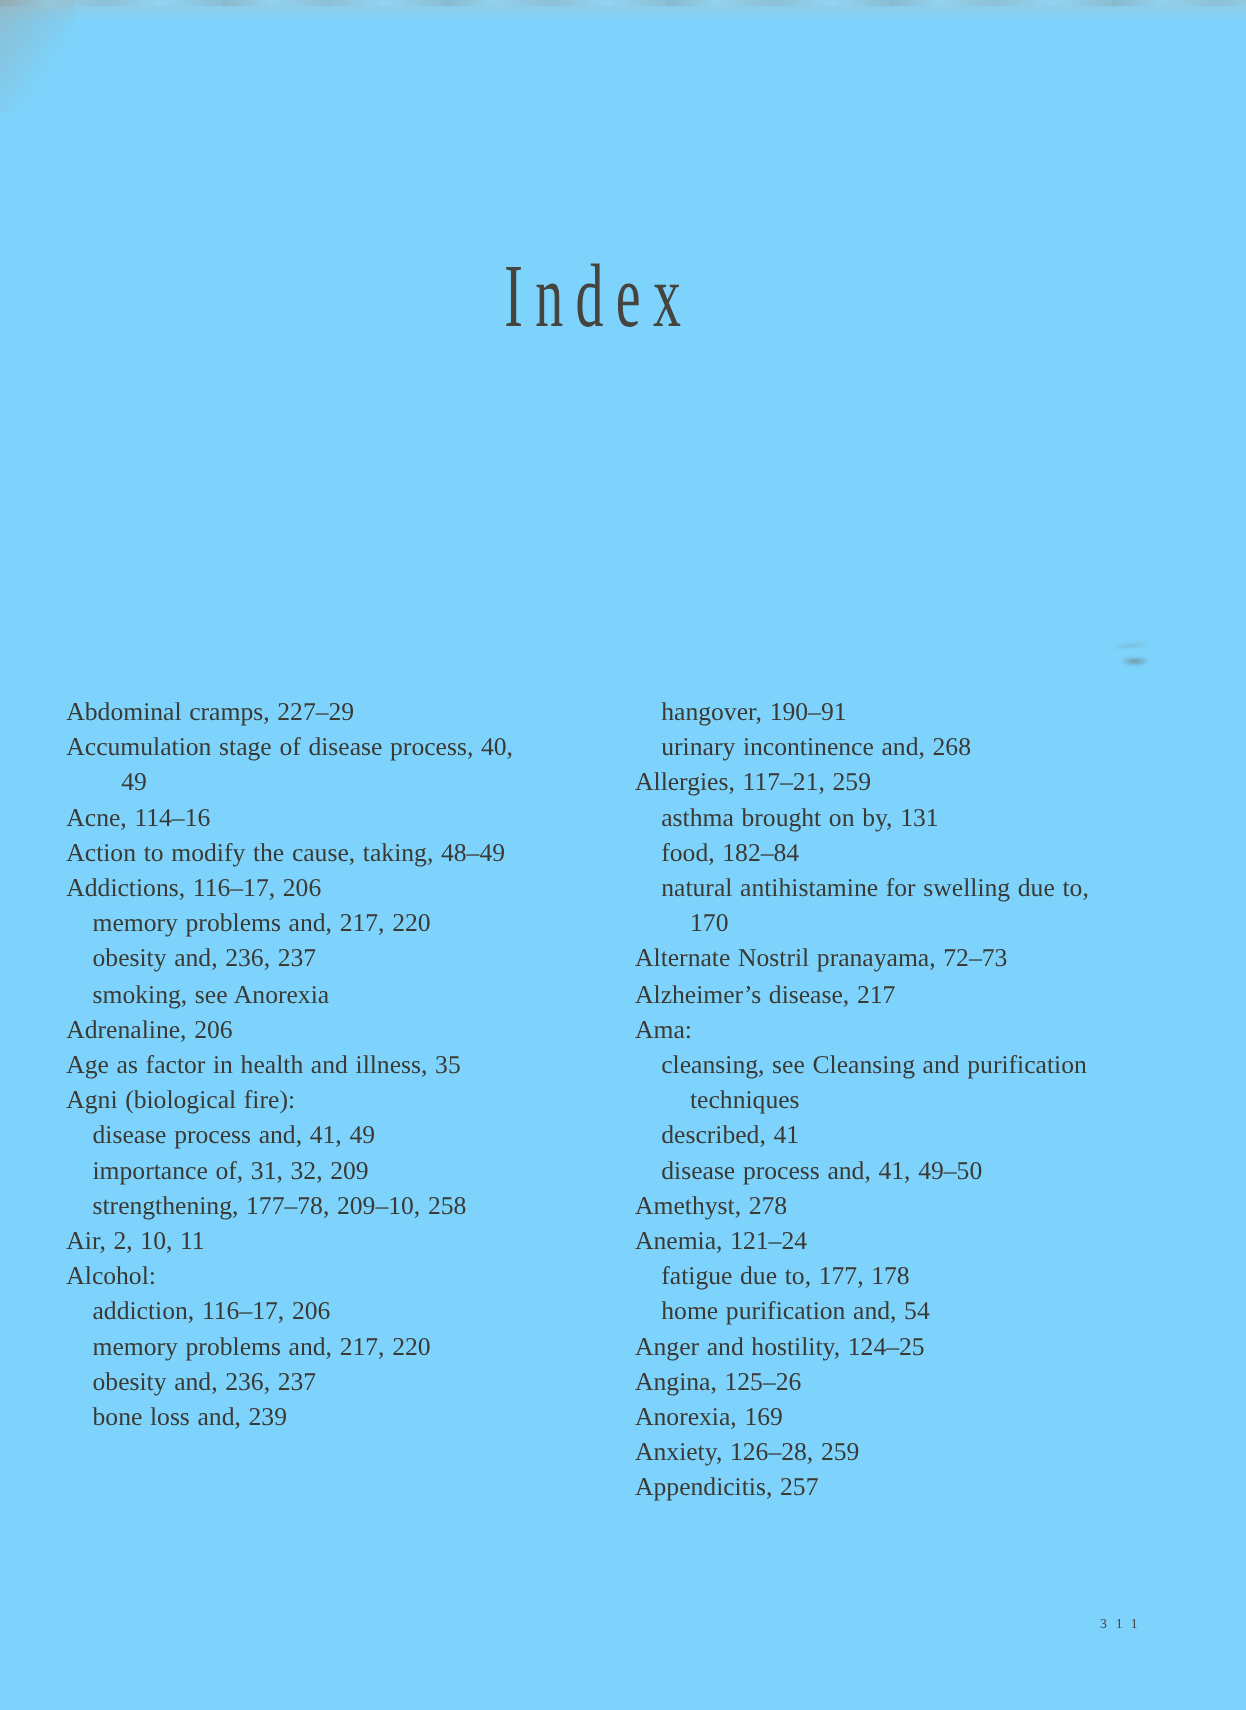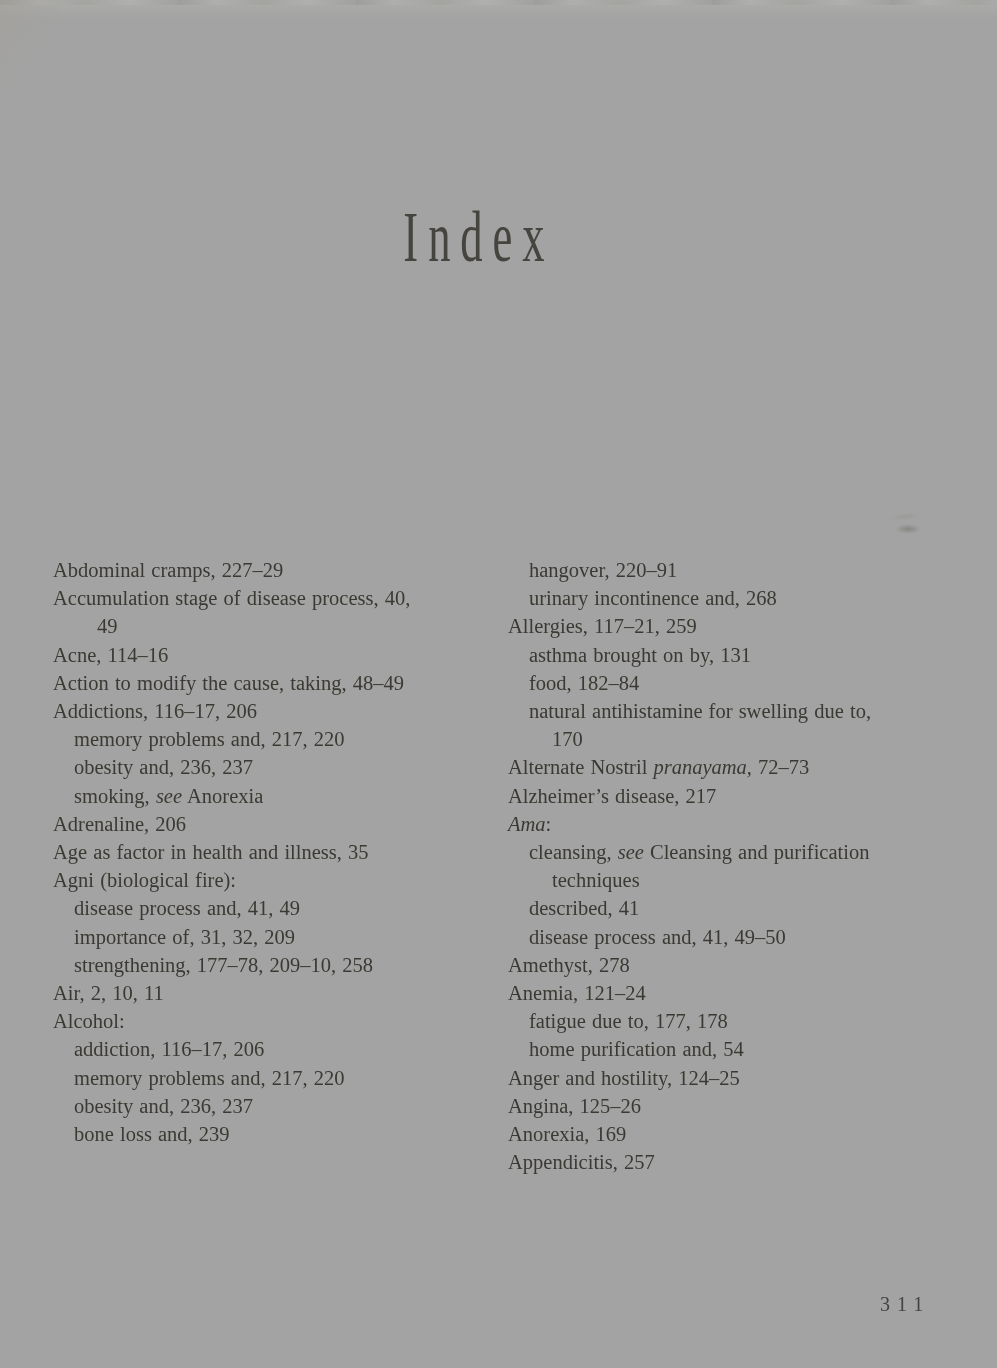--- a/index.html
+++ b/index.html
@@ -5,21 +5,21 @@
   html, body {
     margin: 0;
     padding: 0;
     background: #e9e9e6;
   }
   .page {
     position: relative;
     width: 997px;
     height: 1368px;
     margin: 0 auto;
-    background: #a3a3a3;
+    background: #7dd3fc;
     overflow: hidden;
     font-family: "Liberation Serif", "DejaVu Serif", serif;
     color: #3b3933;
   }
   
   .scan-edge-top {
     position: absolute;
     top: 0; left: 0;
     width: 997px; height: 5px;
     background: repeating-linear-gradient(90deg,
@@ -90,27 +90,27 @@
     font-size: 20.5px;
     line-height: 28.2px;
     word-spacing: 1px;
   }
   .col-left  { left: 53px;  }
   .col-right { left: 508px; }
   .line { white-space: nowrap; }
   .ind0 { padding-left: 0; }
   .ind1 { padding-left: 21px; }
   .ind2 { padding-left: 44px; }
-  .it { font-style: italic; }
+  .it { }
   
   .pagenum {
     position: absolute;
     left: 880px;
     top: 1293px;
-    font-size: 20px;
+    font-size: 11px;
     letter-spacing: 7px;
     color: #454340;
   }
 </style>
 </head>
 <body>
 
 <div class="page">
 
   <div class="scan-edge-top"></div>
@@ -140,39 +140,40 @@
       <div class="line ind1"><span>importance of, 31, 32, 209</span></div>
       <div class="line ind1"><span>strengthening, 177–78, 209–10, 258</span></div>
       <div class="line ind0"><span>Air, 2, 10, 11</span></div>
       <div class="line ind0"><span>Alcohol:</span></div>
       <div class="line ind1"><span>addiction, 116–17, 206</span></div>
       <div class="line ind1"><span>memory problems and, 217, 220</span></div>
       <div class="line ind1"><span>obesity and, 236, 237</span></div>
       <div class="line ind1"><span>bone loss and, 239</span></div>
     </div>
   <div class="col col-right" id="col-right">
-      <div class="line ind1"><span>hangover, 220–91</span></div>
+      <div class="line ind1"><span>hangover, 190–91</span></div>
       <div class="line ind1"><span>urinary incontinence and, 268</span></div>
       <div class="line ind0"><span>Allergies, 117–21, 259</span></div>
       <div class="line ind1"><span>asthma brought on by, 131</span></div>
       <div class="line ind1"><span>food, 182–84</span></div>
       <div class="line ind1"><span>natural antihistamine for swelling due to,</span></div>
       <div class="line ind2"><span>170</span></div>
       <div class="line ind0"><span>Alternate Nostril </span><span class="it">pranayama</span><span>, 72–73</span></div>
       <div class="line ind0"><span>Alzheimer’s disease, 217</span></div>
       <div class="line ind0"><span class="it">Ama</span><span>:</span></div>
       <div class="line ind1"><span>cleansing, </span><span class="it">see</span><span> Cleansing and purification</span></div>
       <div class="line ind2"><span>techniques</span></div>
       <div class="line ind1"><span>described, 41</span></div>
       <div class="line ind1"><span>disease process and, 41, 49–50</span></div>
       <div class="line ind0"><span>Amethyst, 278</span></div>
       <div class="line ind0"><span>Anemia, 121–24</span></div>
       <div class="line ind1"><span>fatigue due to, 177, 178</span></div>
       <div class="line ind1"><span>home purification and, 54</span></div>
       <div class="line ind0"><span>Anger and hostility, 124–25</span></div>
       <div class="line ind0"><span>Angina, 125–26</span></div>
       <div class="line ind0"><span>Anorexia, 169</span></div>
+      <div class="line ind0"><span>Anxiety, 126–28, 259</span></div>
       <div class="line ind0"><span>Appendicitis, 257</span></div>
     </div>
 
   <div class="pagenum">311</div>
 
 </div>
 
 </body></html>

